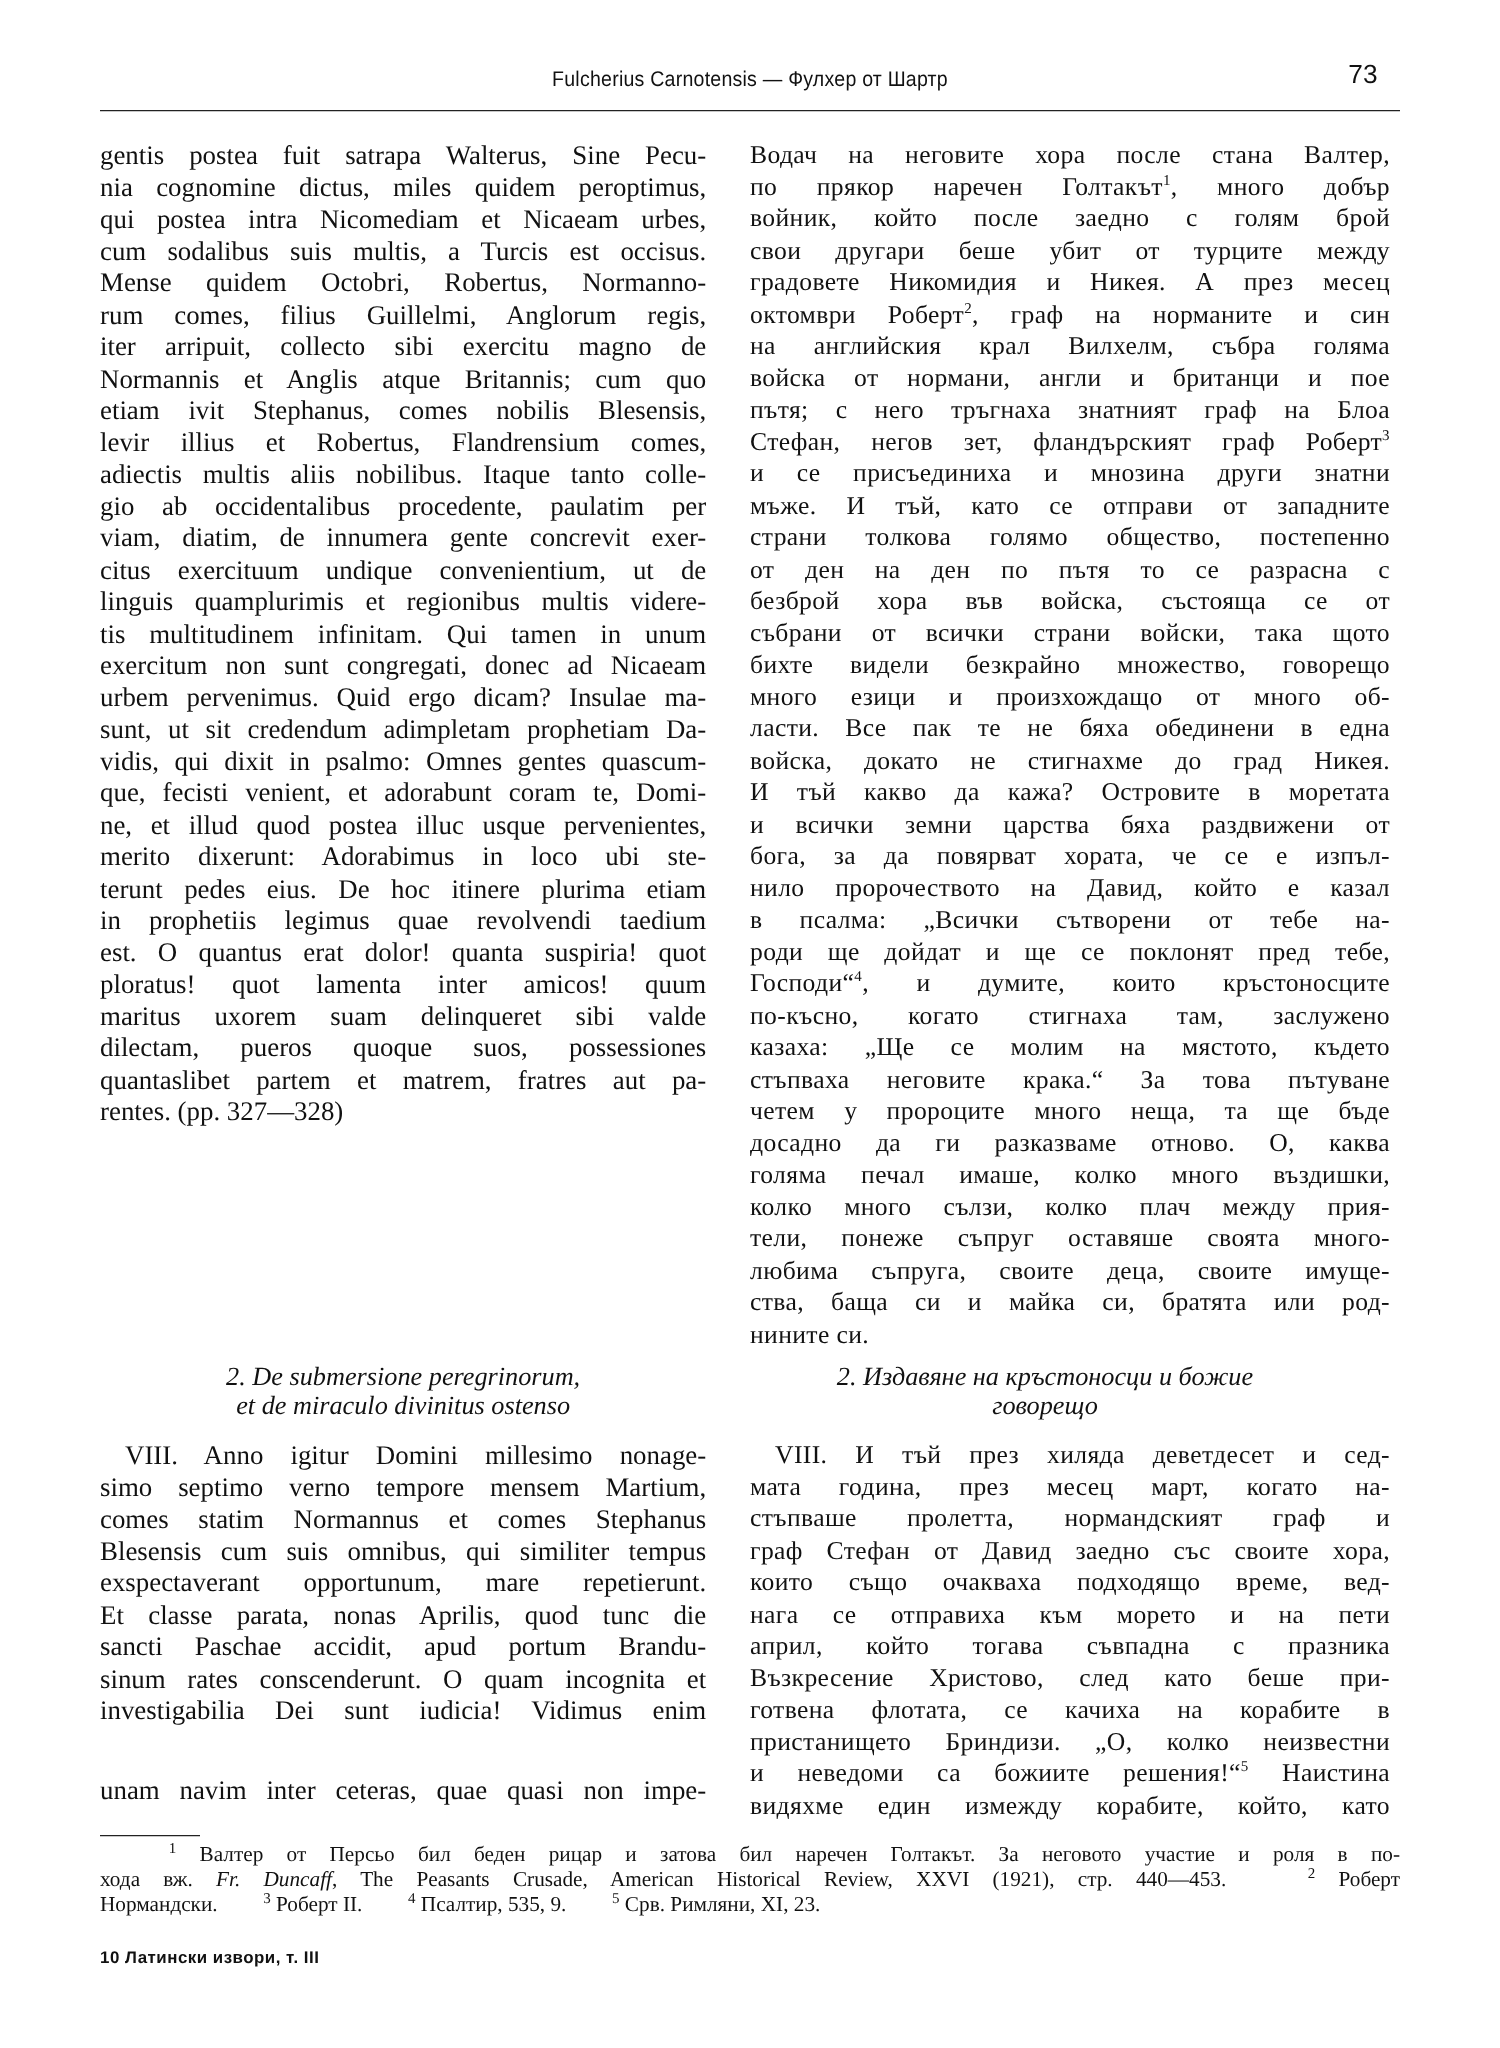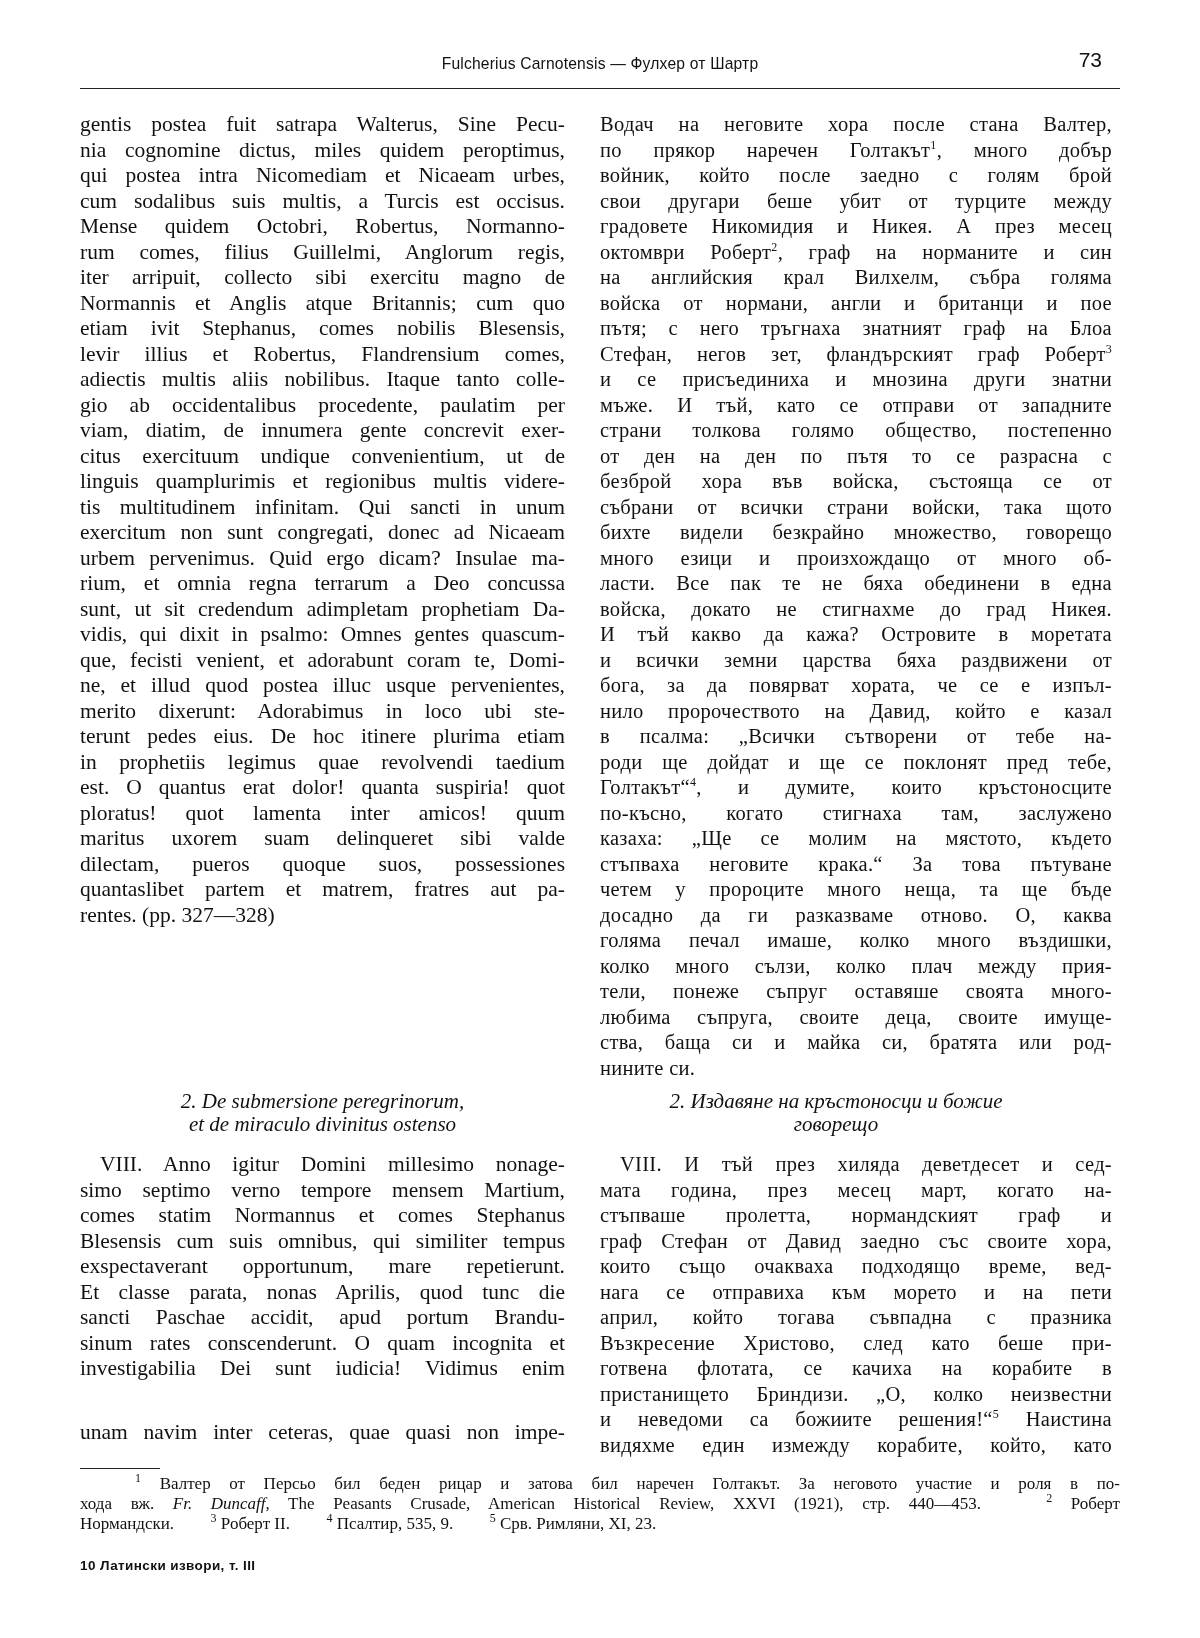--- a/index.html
+++ b/index.html
@@ -51,24 +51,23 @@
     <span class="line" style="display: block;">rum comes, filius Guillelmi, Anglorum regis,</span>
     <span class="line" style="display: block;">iter arripuit, collecto sibi exercitu magno de</span>
     <span class="line" style="display: block;">Normannis et Anglis atque Britannis; cum quo</span>
     <span class="line" style="display: block;">etiam ivit Stephanus, comes nobilis Blesensis,</span>
     <span class="line" style="display: block;">levir illius et Robertus, Flandrensium comes,</span>
     <span class="line" style="display: block;">adiectis multis aliis nobilibus. Itaque tanto colle-</span>
     <span class="line" style="display: block;">gio ab occidentalibus procedente, paulatim per</span>
     <span class="line" style="display: block;">viam, diatim, de innumera gente concrevit exer-</span>
     <span class="line" style="display: block;">citus exercituum undique convenientium, ut de</span>
     <span class="line" style="display: block;">linguis quamplurimis et regionibus multis videre-</span>
-    <span class="line" style="display: block;">tis multitudinem infinitam. Qui sancti in unum</span>
+    <span class="line" style="display: block;">tis multitudinem infinitam. Qui tamen in unum</span>
     <span class="line" style="display: block;">exercitum non sunt congregati, donec ad Nicaeam</span>
     <span class="line" style="display: block;">urbem pervenimus. Quid ergo dicam? Insulae ma-</span>
-    <span class="line" style="display: block;">rium, et omnia regna terrarum a Deo concussa</span>
     <span class="line" style="display: block;">sunt, ut sit credendum adimpletam prophetiam Da-</span>
     <span class="line" style="display: block;">vidis, qui dixit in psalmo: Omnes gentes quascum-</span>
     <span class="line" style="display: block;">que, fecisti venient, et adorabunt coram te, Domi-</span>
     <span class="line" style="display: block;">ne, et illud quod postea illuc usque pervenientes,</span>
     <span class="line" style="display: block;">merito dixerunt: Adorabimus in loco ubi ste-</span>
     <span class="line" style="display: block;">terunt pedes eius. De hoc itinere plurima etiam</span>
     <span class="line" style="display: block;">in prophetiis legimus quae revolvendi taedium</span>
     <span class="line" style="display: block;">est. O quantus erat dolor! quanta suspiria! quot</span>
     <span class="line" style="display: block;">ploratus! quot lamenta inter amicos! quum</span>
     <span class="line" style="display: block;">maritus uxorem suam delinqueret sibi valde</span>
@@ -96,21 +95,21 @@
     <span class="line" style="display: block;">бихте видели безкрайно множество, говорещо</span>
     <span class="line" style="display: block;">много езици и произхождащо от много об-</span>
     <span class="line" style="display: block;">ласти. Все пак те не бяха обединени в една</span>
     <span class="line" style="display: block;">войска, докато не стигнахме до град Никея.</span>
     <span class="line" style="display: block;">И тъй какво да кажа? Островите в моретата</span>
     <span class="line" style="display: block;">и всички земни царства бяха раздвижени от</span>
     <span class="line" style="display: block;">бога, за да повярват хората, че се е изпъл-</span>
     <span class="line" style="display: block;">нило пророчеството на Давид, който е казал</span>
     <span class="line" style="display: block;">в псалма: „Всички сътворени от тебе на-</span>
     <span class="line" style="display: block;">роди ще дойдат и ще се поклонят пред тебе,</span>
-    <span class="line" style="display: block;"><span>Голтакът“</span><span class="sup">4</span><span>, и думите, които кръстоносците</span></span>
+    <span class="line" style="display: block;"><span>Господи“</span><span class="sup">4</span><span>, и думите, които кръстоносците</span></span>
     <span class="line" style="display: block;">по-късно, когато стигнаха там, заслужено</span>
     <span class="line" style="display: block;">казаха: „Ще се молим на мястото, където</span>
     <span class="line" style="display: block;">стъпваха неговите крака.“ За това пътуване</span>
     <span class="line" style="display: block;">четем у пророците много неща, та ще бъде</span>
     <span class="line" style="display: block;">досадно да ги разказваме отново. О, каква</span>
     <span class="line" style="display: block;">голяма печал имаше, колко много въздишки,</span>
     <span class="line" style="display: block;">колко много сълзи, колко плач между прия-</span>
     <span class="line" style="display: block;">тели, понеже съпруг оставяше своята много-</span>
     <span class="line" style="display: block;">любима съпруга, своите деца, своите имуще-</span>
     <span class="line" style="display: block;">ства, баща си и майка си, братята или род-</span>

